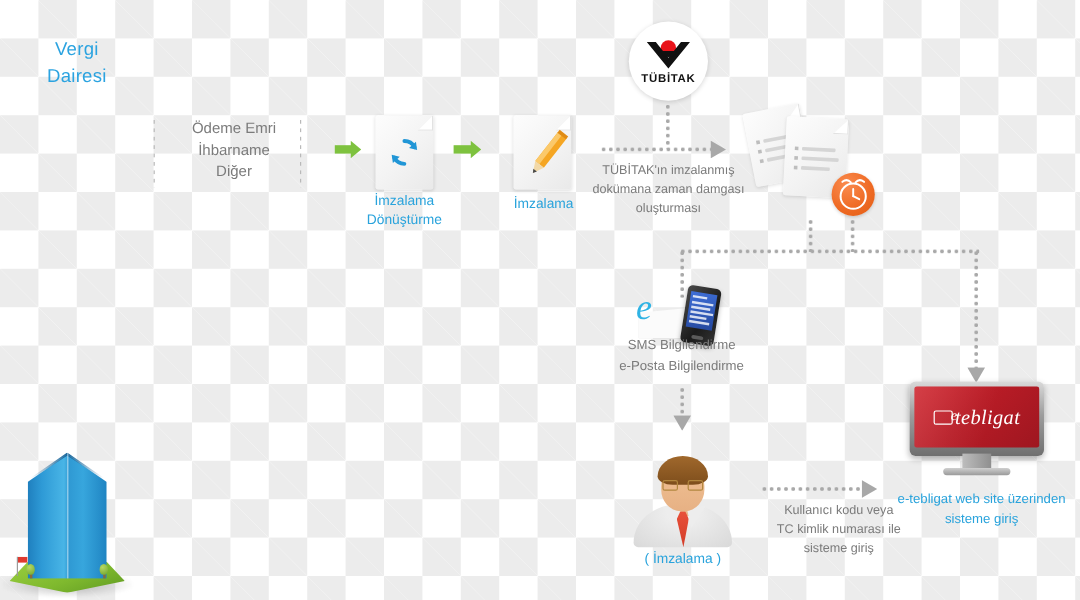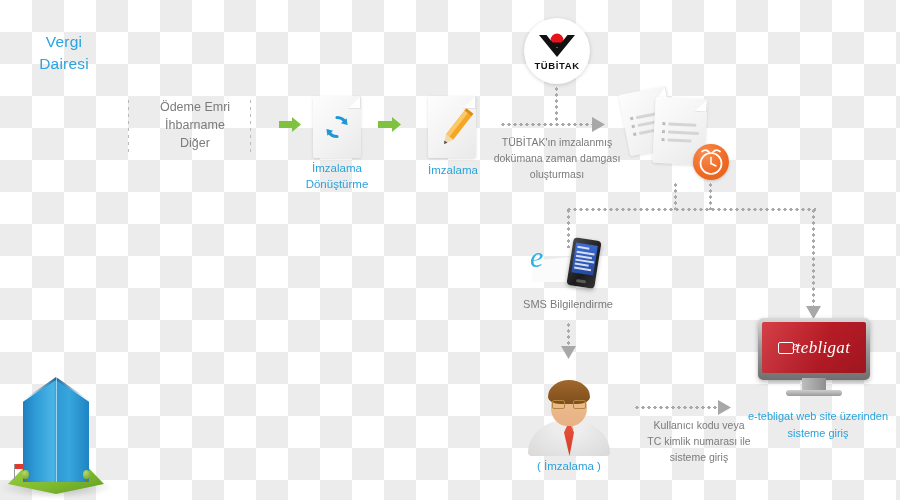--- a/index.html
+++ b/index.html
@@ -360,22 +360,23 @@
         <i style="top:3px; width:12px;"></i>
         <i style="top:8px; width:18px;"></i>
         <i style="top:12px; width:16px;"></i>
         <i style="top:16px; width:19px;"></i>
         <i style="top:20px; width:14px;"></i>
         <i style="top:24px; width:17px;"></i>
       </div>
       <div class="spk"></div>
     </div>
   </div>
-  <div class="lbl lbl-grey" style="left:497px; top:296px; width:142px; font-size:11px; line-height:1.55;">
+  <div class="lbl lbl-grey" style="left:497px; top:280px; width:142px; font-size:11px; line-height:1.55;">
     <div>SMS Bilgilendirme</div>
+    <div>e-Posta Bilgilendirme</div>
   </div>
 
   <div class="dotV" style="left:567px; top:322px; height:26px;"></div>
   <div class="triD" style="left:561px; top:346px;"></div>
 
   <div id="user-group">
     <div id="u-body"></div>
     <div id="u-neck"></div>
     <div id="u-collarL"></div>
     <div id="u-collarR"></div>

